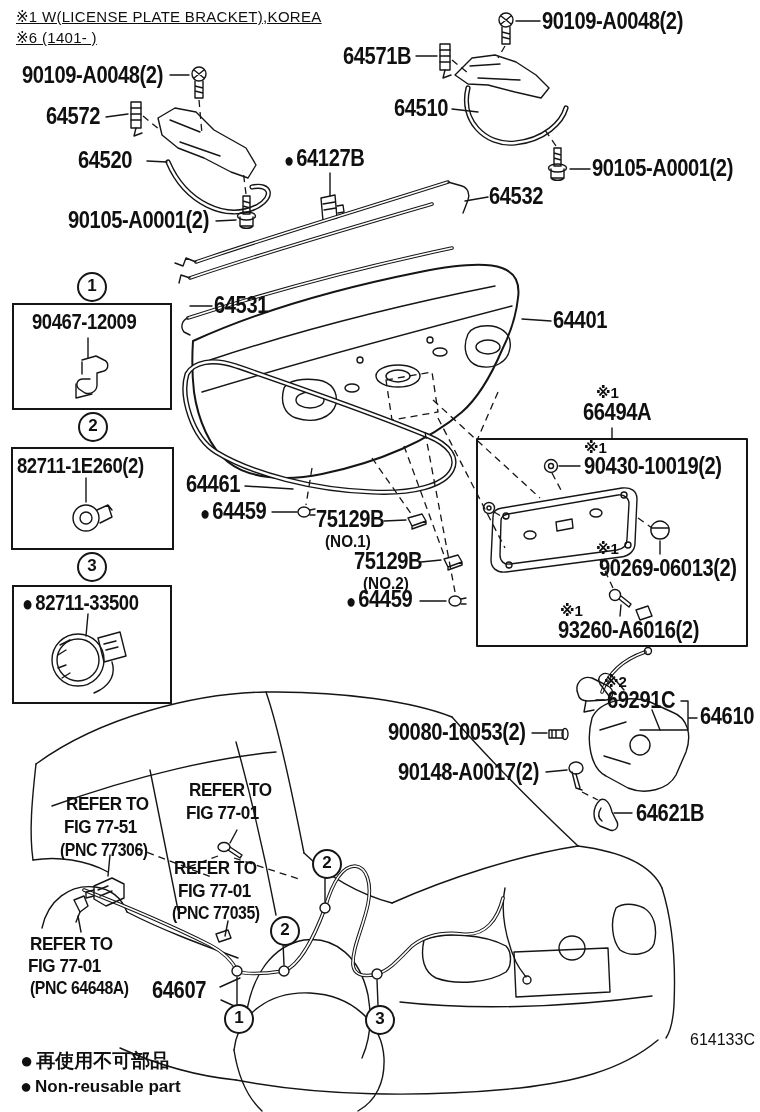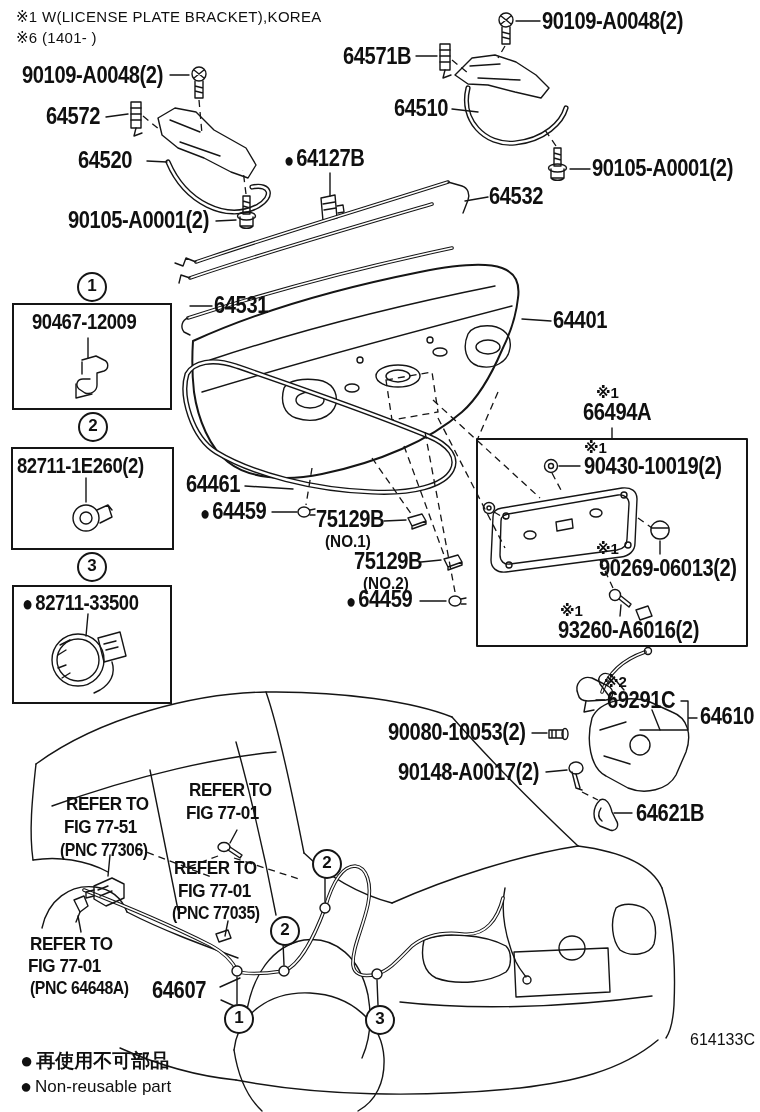--- a/index.html
+++ b/index.html
@@ -14,24 +14,24 @@
   .thinO{fill:none;stroke:#151515;stroke-width:3.6;stroke-linecap:round;stroke-linejoin:round;}
   .thinI{fill:none;stroke:#ffffff;stroke-width:1.6;stroke-linecap:round;stroke-linejoin:round;}
   .node{fill:#ffffff;stroke:#151515;stroke-width:1.4;}
   .lbl{position:absolute;white-space:nowrap;line-height:1;}
   .pn{font-size:24px;font-weight:700;letter-spacing:-0.5px;transform:scaleX(.84);transform-origin:0 0;}
   .pn-s{font-size:22px;font-weight:700;letter-spacing:-0.5px;transform:scaleX(.84);transform-origin:0 0;}
   .ref{font-size:19px;font-weight:700;letter-spacing:-0.5px;transform:scaleX(.9);transform-origin:0 0;}
   .ref-s{font-size:18px;font-weight:700;letter-spacing:-0.5px;transform:scaleX(.88);transform-origin:0 0;}
   .sub{font-size:17px;font-weight:700;transform:scaleX(.9);transform-origin:0 0;}
   .flag{font-size:15px;font-weight:700;}
-  .note{font-size:15px;font-weight:400;letter-spacing:.3px;}
+  .note{font-size:15px;font-weight:400;letter-spacing:.3px;text-decoration:underline;}
   .small{font-size:16px;font-weight:400;}
   .legend-cjk{font-size:19px;font-weight:700;}
-  .legend-en{font-size:17px;font-weight:400;}
+  .legend-en{font-size:17px;font-weight:700;}
   .callout{position:absolute;width:26px;height:26px;border:2px solid #151515;border-radius:50%;
            background:#fff;text-align:center;font-size:17px;font-weight:700;line-height:24px;}
   .pbox{position:absolute;border:2px solid #151515;background:transparent;}
   .blt{display:inline-block;vertical-align:-1px;margin-right:3px;font-size:20px;line-height:1;}
   .blt-lg{font-size:22px;}
 </style>
 </head>
 <body>
 <div id="stage">
 

